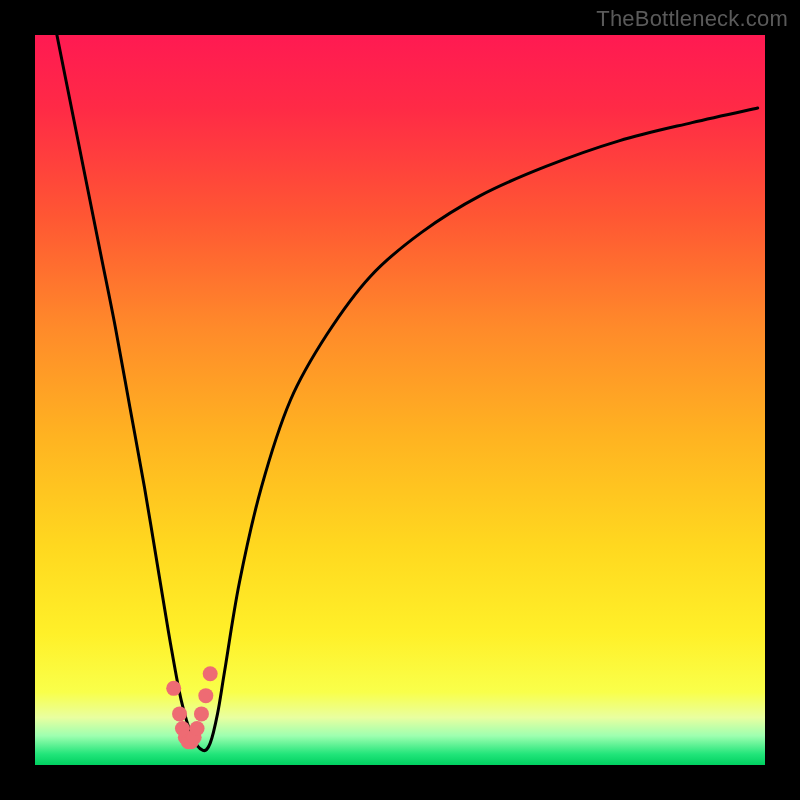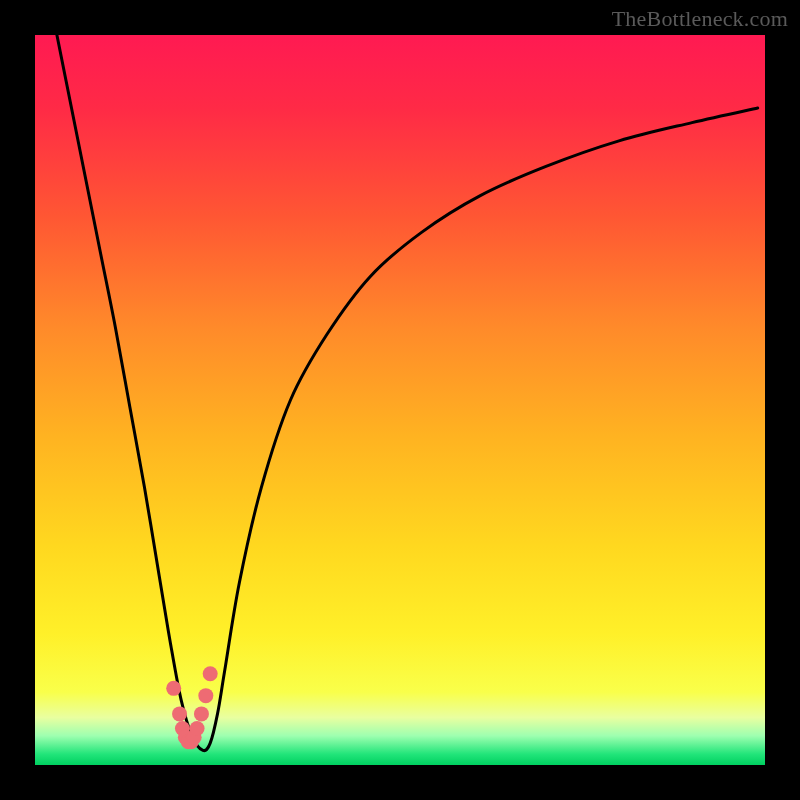--- a/index.html
+++ b/index.html
@@ -28,21 +28,20 @@
   }
   .watermark {
     position: absolute;
     top: 6px;
     right: 12px;
     color: #5a5a5a;
     font-size: 22px;
     font-weight: 500;
     letter-spacing: 0.2px;
     user-select: none;
-    font-family: Liberation Serif, serif;
   }
   svg { display: block; }
   .curve {
     fill: none;
     stroke: #000;
     stroke-width: 3;
     stroke-linecap: round;
   }
   .dots circle {
     fill: #ee6b73;

